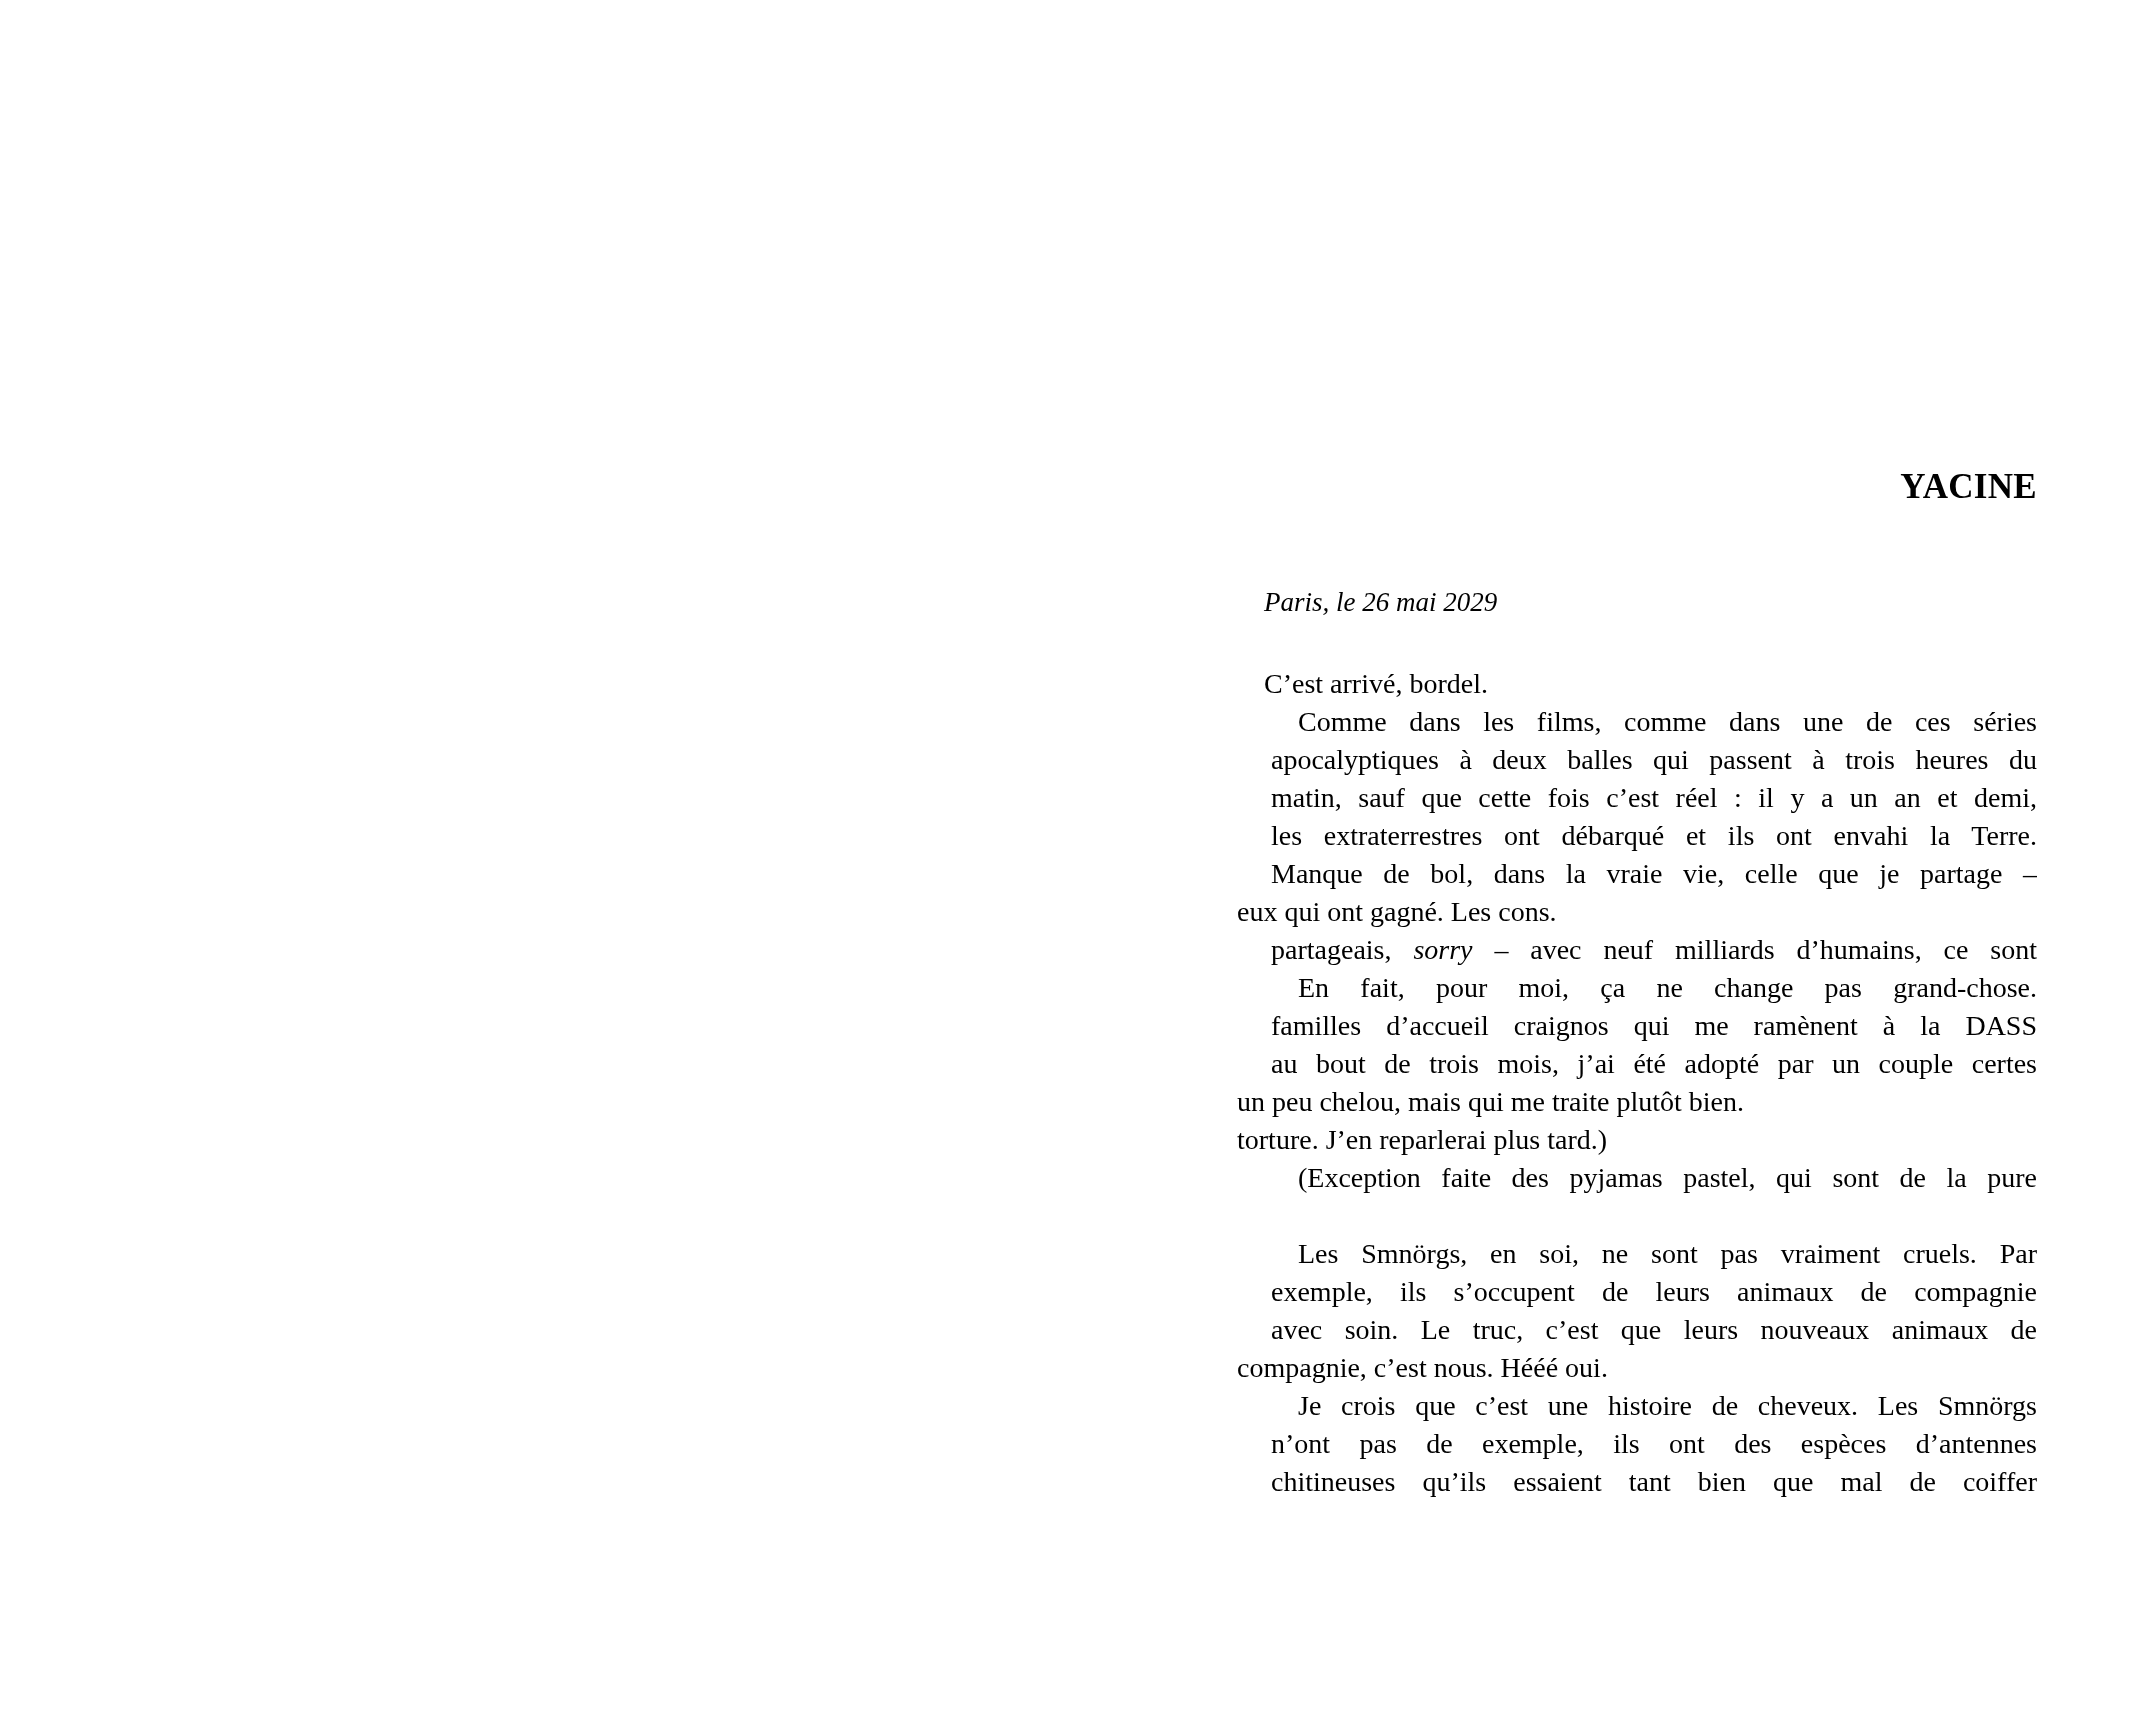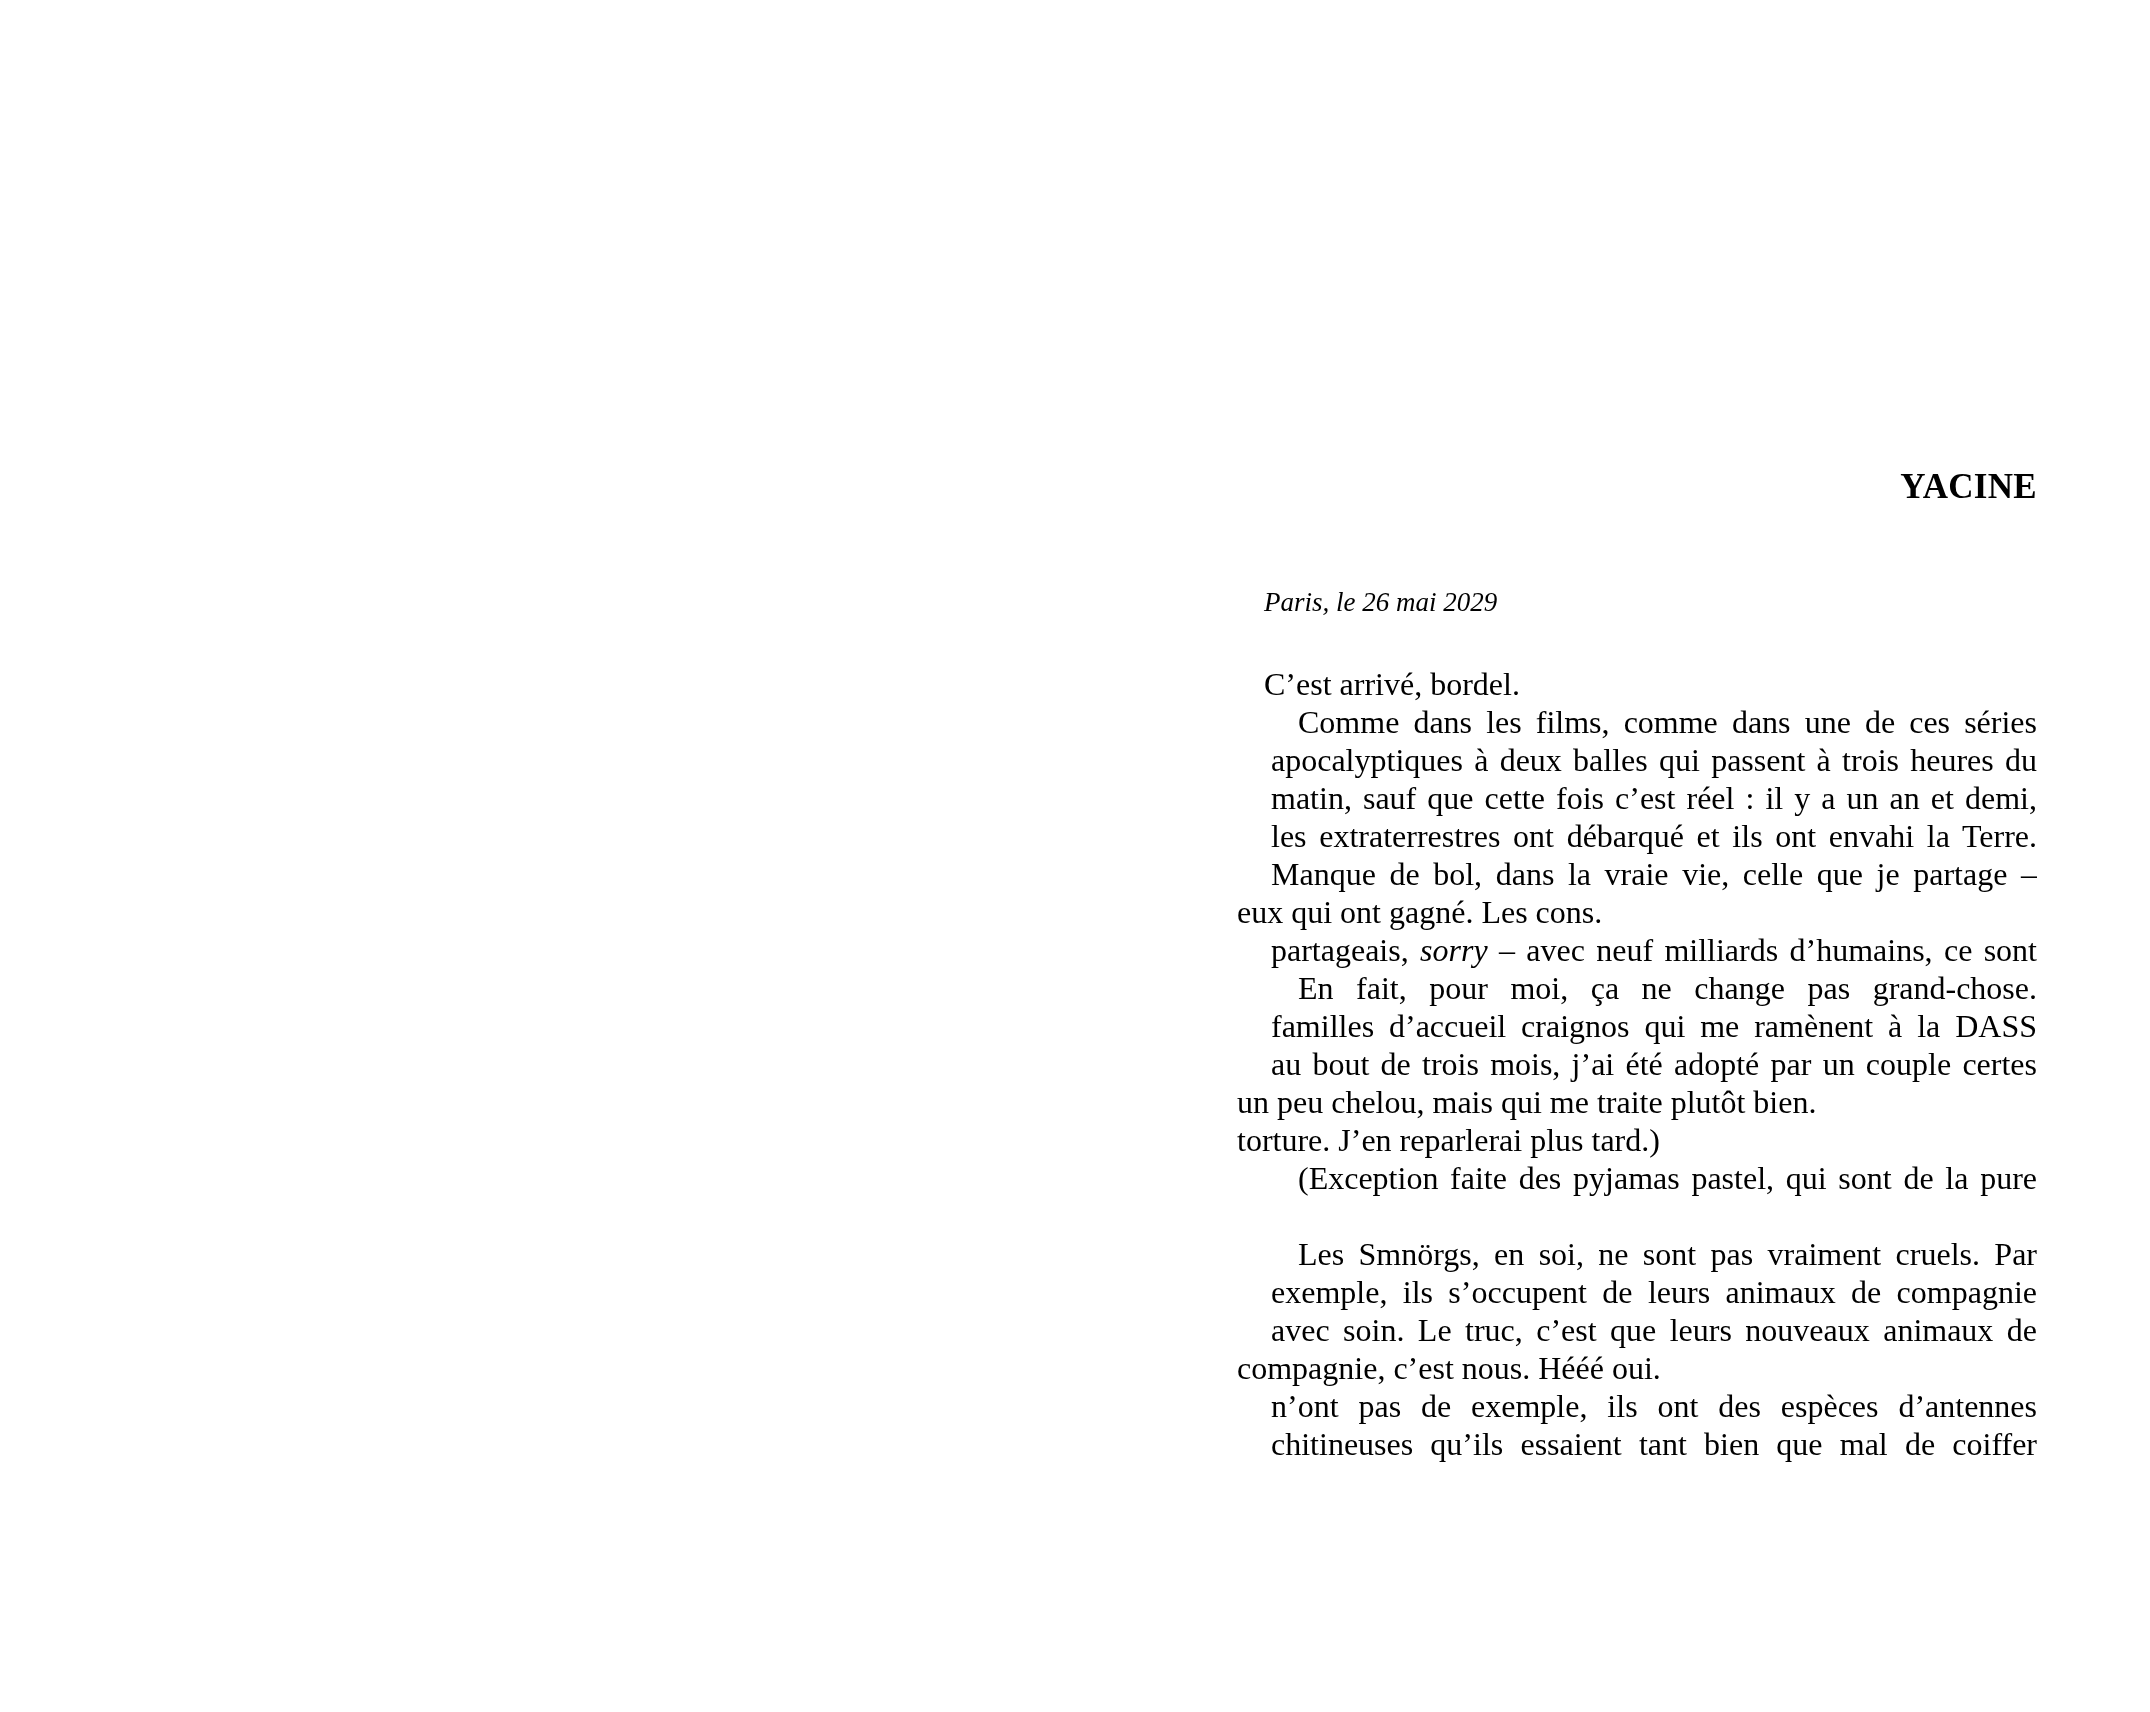--- a/index.html
+++ b/index.html
@@ -31,21 +31,21 @@
     font-size: 27px;
     line-height: 38px;
     font-style: italic;
     text-indent: 27px;
   }
   .body-text {
     position: absolute;
     left: 1237px;
     top: 665px;
     width: 800px;
-    font-size: 32px;
+    font-size: 28px;
     line-height: 38px;
   }
   .line { height: 38px; overflow: hidden; text-align: left; }
   .line.just { text-align: justify; text-align-last: justify; margin-left: 34px; }
   .line.indent { text-indent: 27px; }
   .line.gap { height: 38px; }
   .it { font-style: italic; }
 </style>
 </head>
 <body>
@@ -66,17 +66,18 @@
       <div class="line just"><span>familles d’accueil craignos qui me ramènent à la DASS</span></div>
       <div class="line just"><span>au bout de trois mois, j’ai été adopté par un couple certes</span></div>
       <div class="line"><span>un peu chelou, mais qui me traite plutôt bien.</span></div>
       <div class="line"><span>torture. J’en reparlerai plus tard.)</span></div>
       <div class="line just indent"><span>(Exception faite des pyjamas pastel, qui sont de la pure</span></div>
       <div class="line gap"></div>
       <div class="line just indent"><span>Les Smnörgs, en soi, ne sont pas vraiment cruels. Par</span></div>
       <div class="line just"><span>exemple, ils s’occupent de leurs animaux de compagnie</span></div>
       <div class="line just"><span>avec soin. Le truc, c’est que leurs nouveaux animaux de</span></div>
       <div class="line"><span>compagnie, c’est nous. Hééé oui.</span></div>
+      <div class="line just indent"><span>Je crois que c’est une histoire de cheveux. Les Smnörgs</span></div>
       <div class="line just"><span>n’ont pas de exemple, ils ont des espèces d’antennes</span></div>
       <div class="line just"><span>chitineuses qu’ils essaient tant bien que mal de coiffer</span></div>
     </div>
 </div>
 
 
 </body></html>

